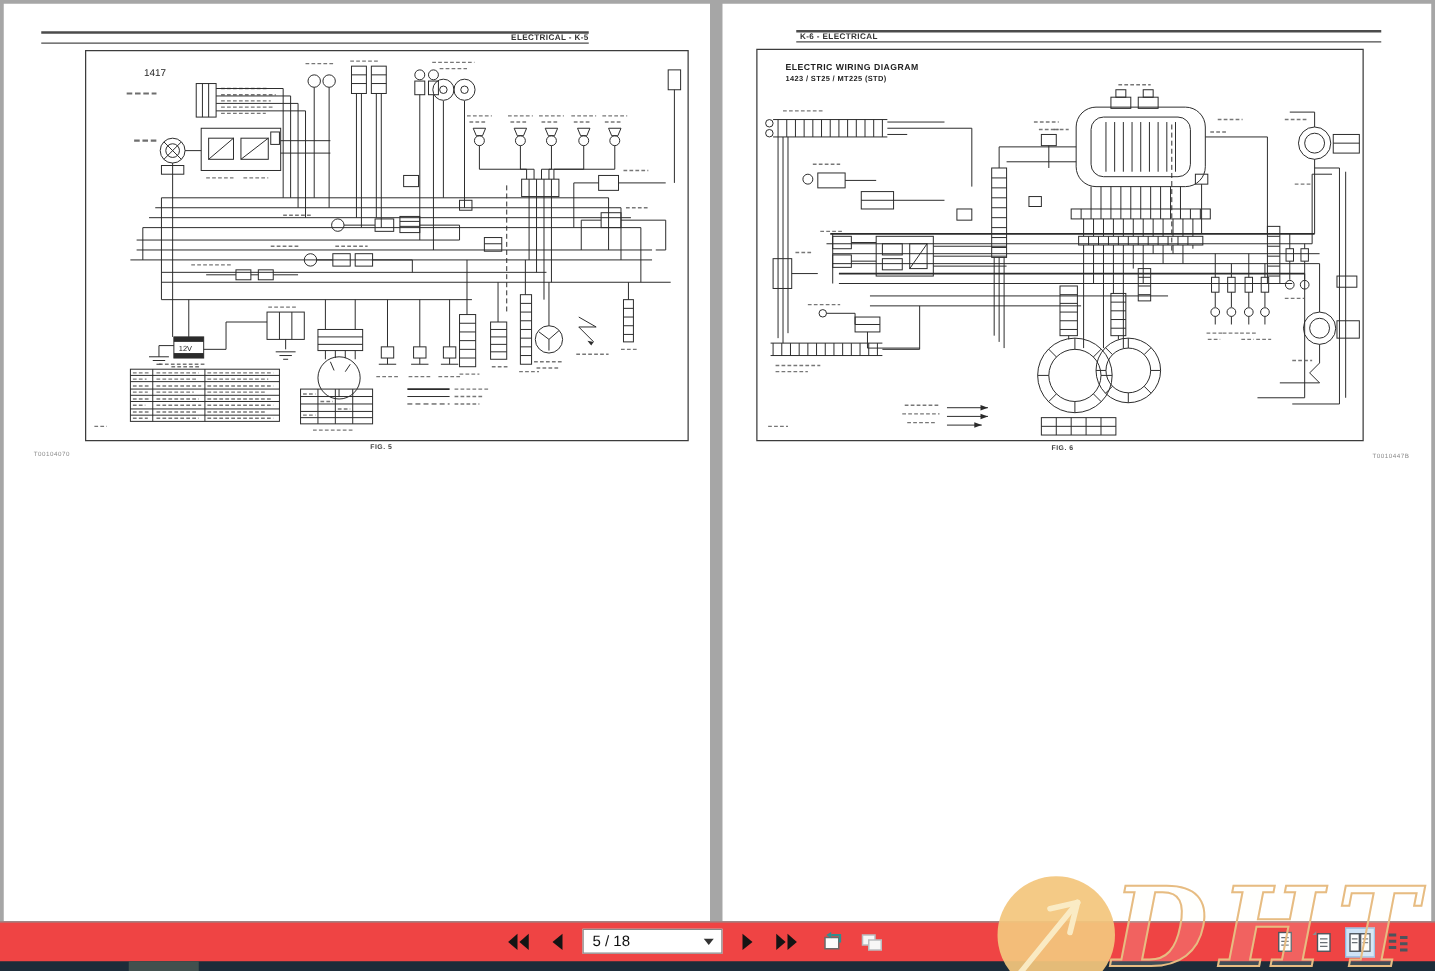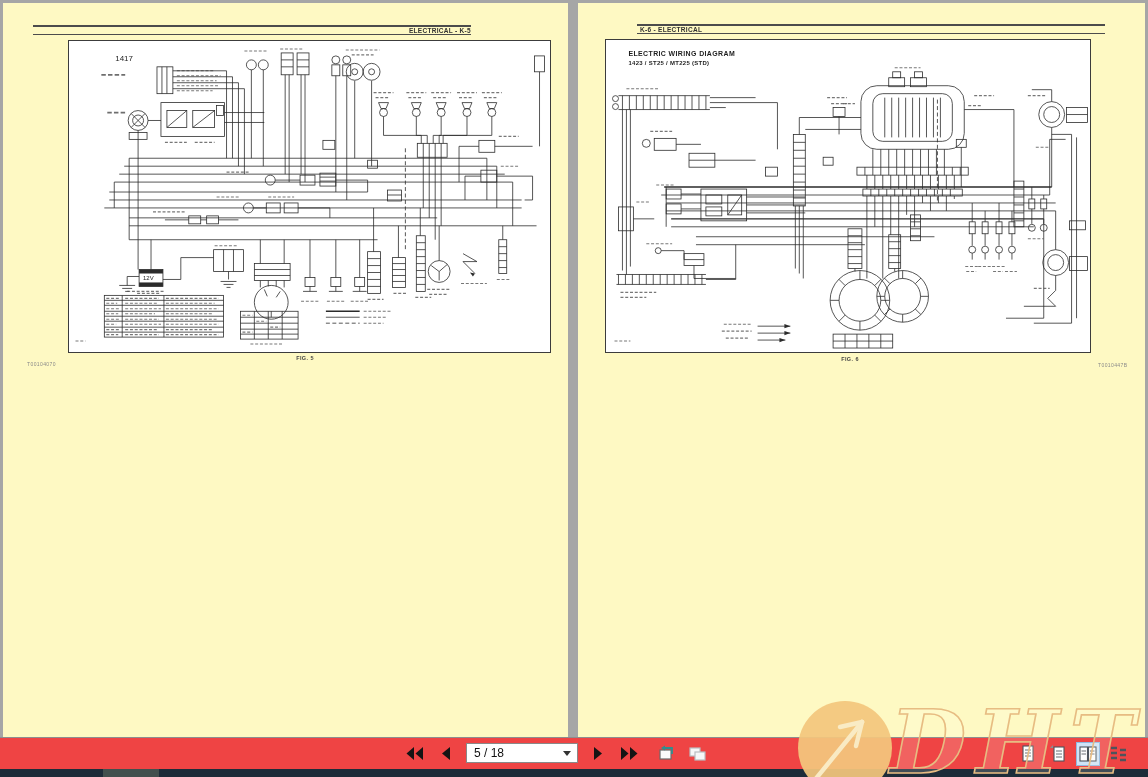--- a/index.html
+++ b/index.html
@@ -2,21 +2,21 @@
 <html><head>
 <meta charset="utf-8">
 <style>
   html,body{margin:0;padding:0;}
   body{
     width:1148px;height:777px;overflow:hidden;position:relative;
     background:#a6a6a6;font-family:"Liberation Sans",sans-serif;
   }
   .root{position:absolute;inset:0;}
   
-  .page{position:absolute;top:3px;height:734px;background:#fef9c3;}
+  .page{position:absolute;top:3px;height:734px;background:#ffffff;}
   .page.left{left:3px;width:565px;}
   .page.right{left:578px;width:567px;}
   .hrule{position:absolute;background:#4c4c4c;}
   .hdr-text{position:absolute;font-size:6.5px;font-weight:bold;color:#333;
     letter-spacing:.3px;line-height:7px;white-space:nowrap;}
   .frame{position:absolute;border:1.5px solid #3c3c3c;background:#fff;box-sizing:border-box;}
   .frame svg{display:block;width:100%;height:100%;}
   .fig-caption{position:absolute;font-size:5.5px;font-weight:bold;color:#444;letter-spacing:.4px;}
   .doc-code{position:absolute;font-size:5px;color:#8a8a8a;letter-spacing:.4px;}
   

